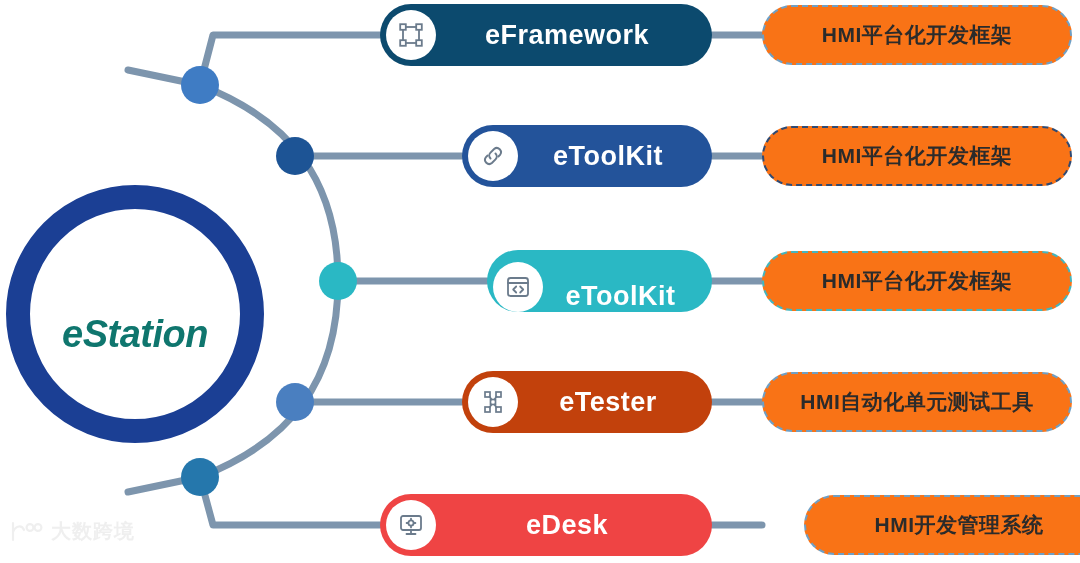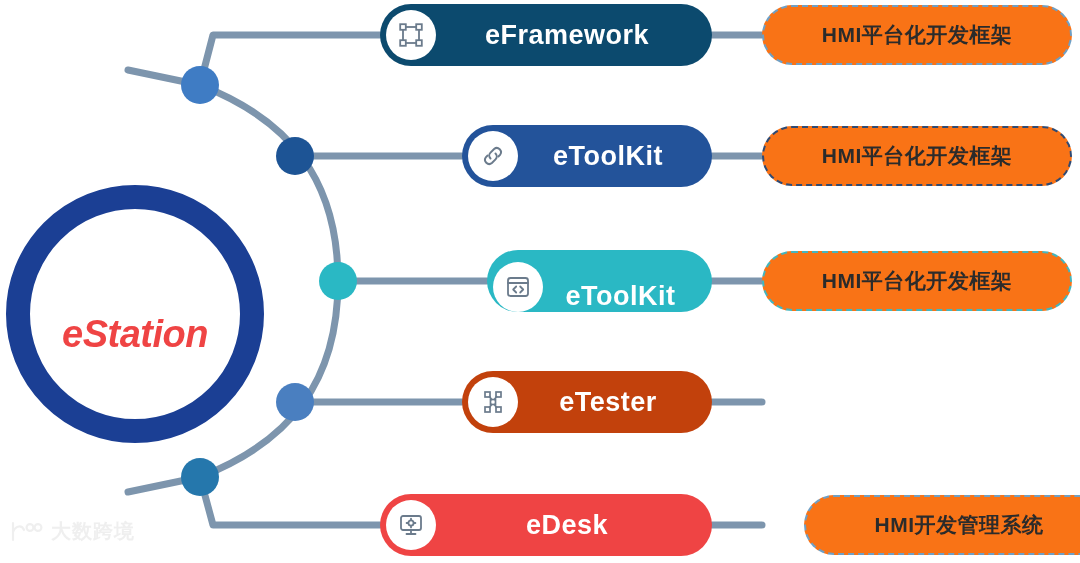--- a/index.html
+++ b/index.html
@@ -145,21 +145,21 @@
 
       <path d="M 712 35 L 762 35"></path>
       <path d="M 712 156 L 762 156"></path>
       <path d="M 712 281 L 762 281"></path>
       <path d="M 712 402 L 762 402"></path>
       <path d="M 712 525 L 762 525"></path>
     </g>
   </svg>
 
   <div class="station" style="border-color: rgb(27, 63, 148);">
-    <span class="station-label" style="color: #ef4444; margin-top: 40px;">eStation</span>
+    <span class="station-label" style="color: #0f766e; margin-top: 40px;">eStation</span>
   </div>
 
   <div class="node-dot" style="left: 200px; top: 85px; background: rgb(63, 124, 196);"></div>
   <div class="node-dot" style="left: 295px; top: 156px; background: rgb(29, 84, 149);"></div>
   <div class="node-dot" style="left: 338px; top: 281px; background: rgb(42, 184, 196);"></div>
   <div class="node-dot" style="left: 295px; top: 402px; background: rgb(74, 127, 192);"></div>
   <div class="node-dot" style="left: 200px; top: 477px; background: rgb(37, 119, 172);"></div>
 
   <div class="pill" style="left: 380px; top: 35px; width: 332px; background: #0c4a6e;">
     <span class="pill-badge">
@@ -214,20 +214,23 @@
         <rect x="7" y="20" width="5" height="5"></rect>
         <rect x="18" y="20" width="5" height="5"></rect>
         <path d="M11.5 9.5 L13.5 12.5"></path>
         <path d="M18.5 9.5 L16.5 12.5"></path>
         <path d="M13.5 17.5 L11.5 20.5"></path>
         <path d="M16.5 17.5 L18.5 20.5"></path>
       </svg>
     </span>
     <span class="pill-text">eTester</span>
   </div>
+  <div class="desc" style="left: 762px; top: 402px; width: 310px; border-color: rgb(111, 159, 196);">
+    <span class="desc-text">HMI自动化单元测试工具</span>
+  </div>
 
   <div class="pill" style="left: 380px; top: 525px; width: 332px; background: #ef4444;">
     <span class="pill-badge">
       <svg width="30" height="30" viewBox="0 0 30 30" fill="none" stroke="#6b7b8c" stroke-width="1.8" stroke-linecap="round" stroke-linejoin="round">
         <rect x="5" y="6" width="20" height="14" rx="2"></rect>
         <path d="M15 20 v4"></path>
         <path d="M10.5 24 h9"></path>
         <circle cx="15" cy="13" r="2.6"></circle>
         <path d="M15 8.6 v1.2 M15 16.2 v1.2 M10.6 13 h1.2 M18.2 13 h1.2"></path>
       </svg>

